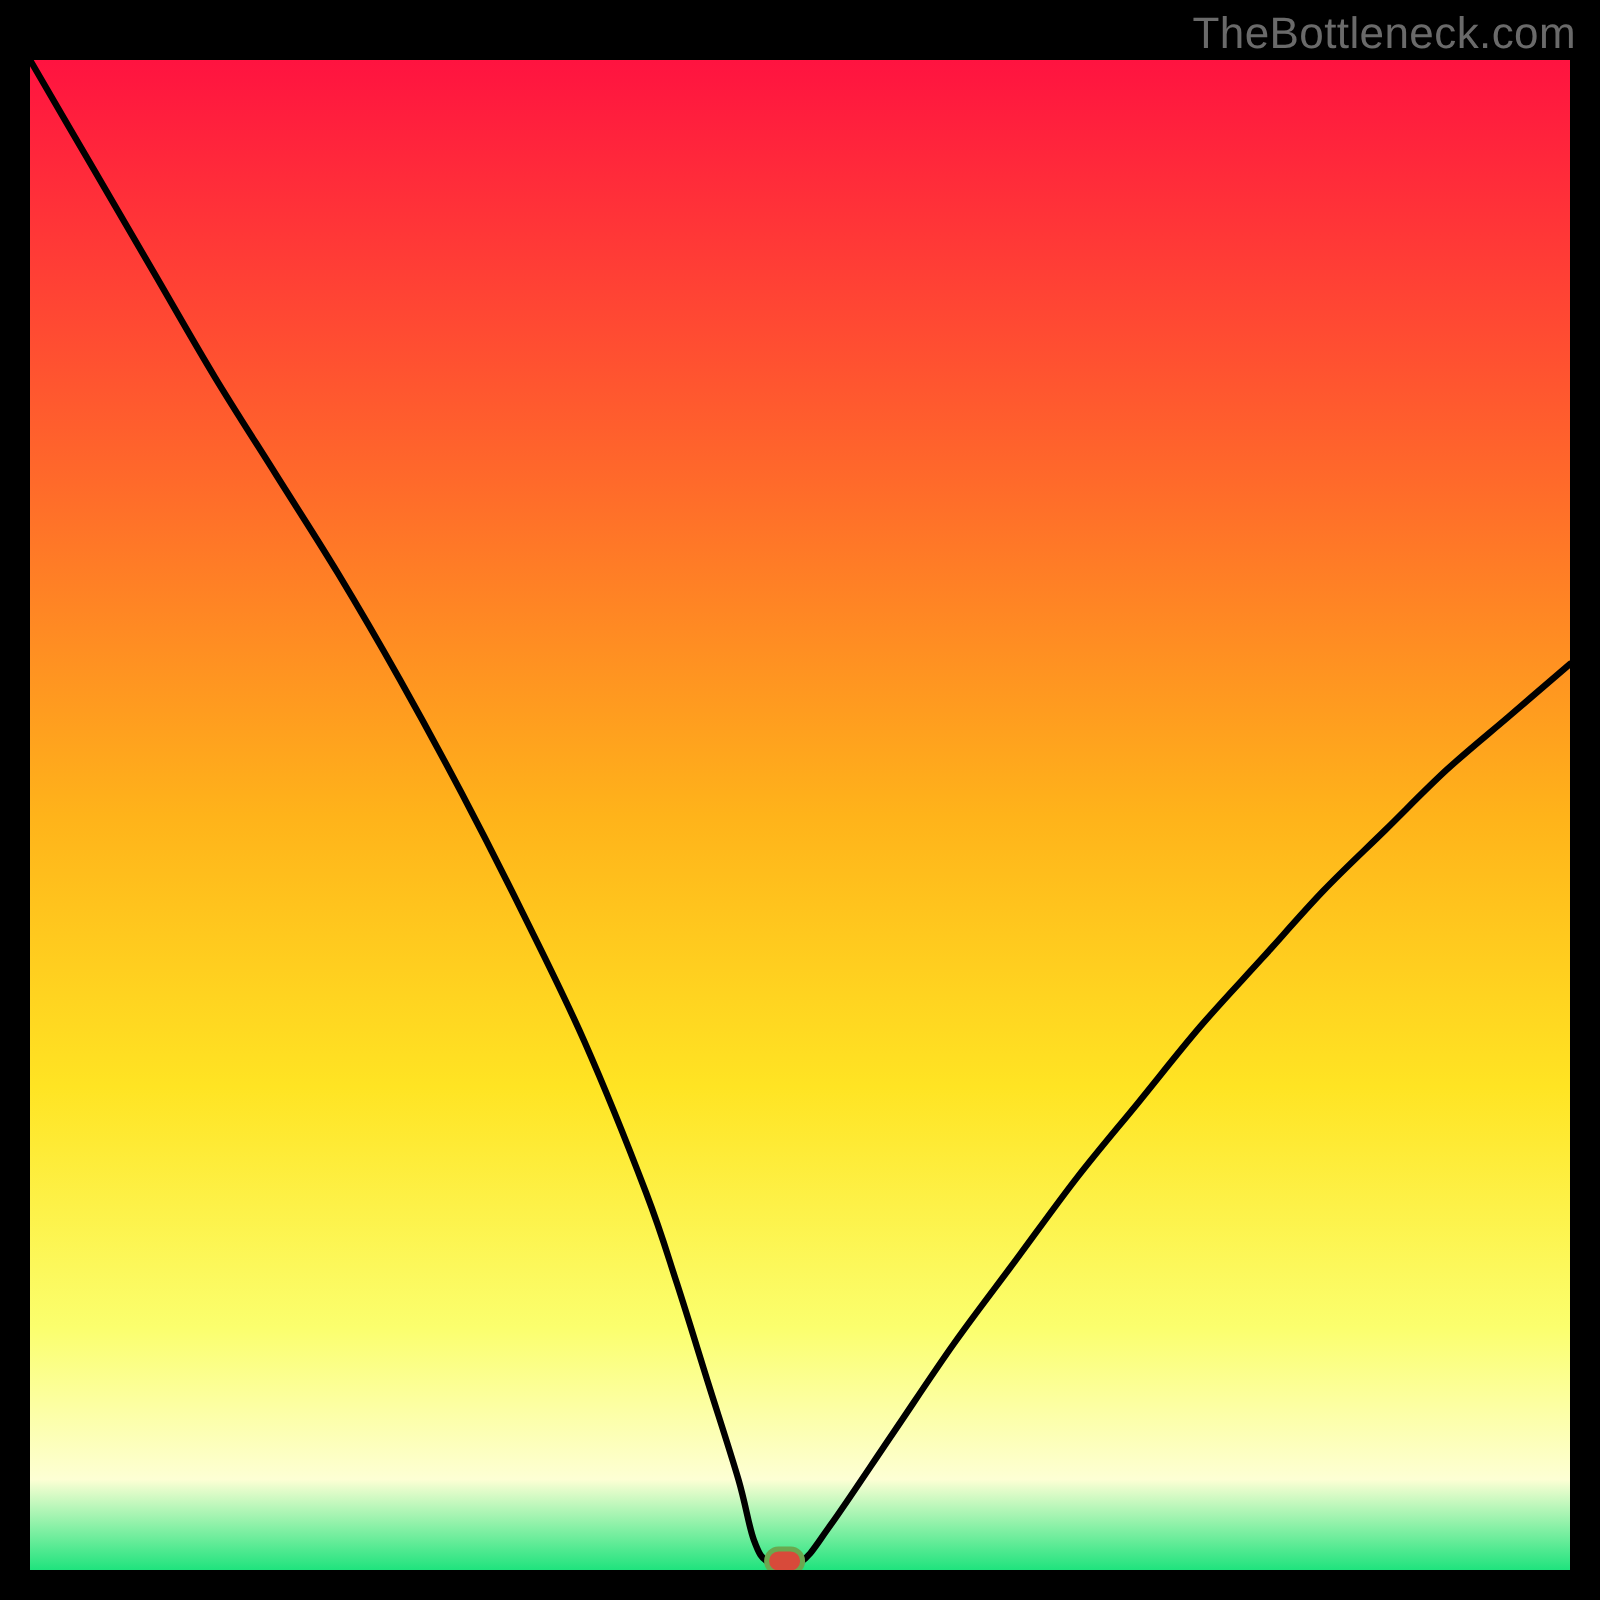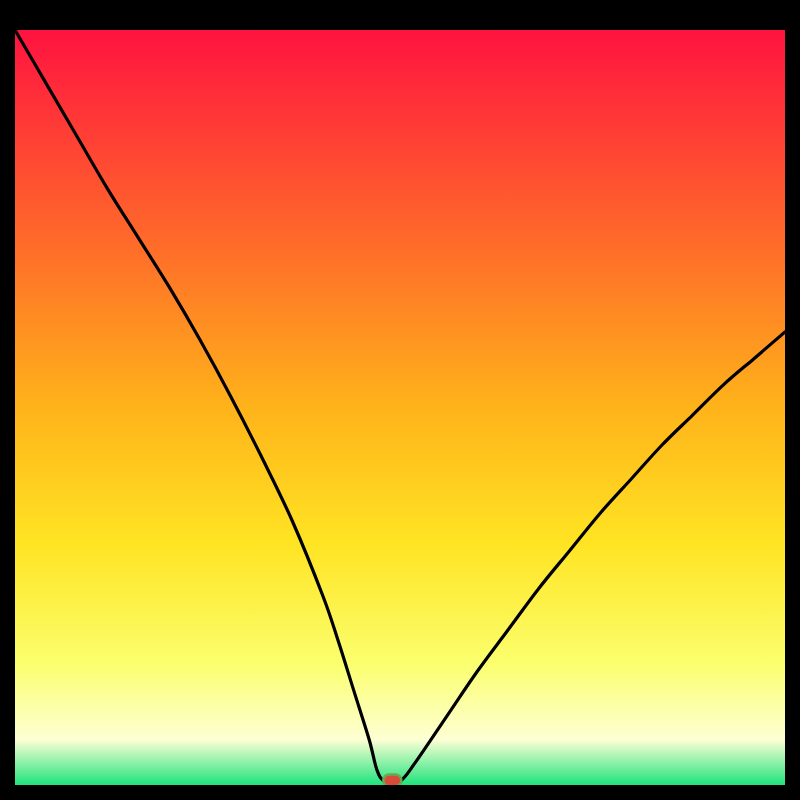--- a/index.html
+++ b/index.html
@@ -35,20 +35,21 @@
     top: 30px;
     width: 770px;
     height: 755px;
   }
   svg { display: block; }
 </style>
 </head>
 <body>
 
 <div class="frame">
+  <div class="watermark">TheBottleneck.com</div>
 
   <div class="plot-wrap">
     <svg id="chart-svg" width="770" height="755" viewBox="0 0 770 755">
       <defs>
         <linearGradient id="bg-grad" x1="0" y1="0" x2="0" y2="1">
             <stop offset="0%" stop-color="#ff1340"></stop>
             <stop offset="28.000000000000004%" stop-color="#ff6a2a"></stop>
             <stop offset="50%" stop-color="#ffb31a"></stop>
             <stop offset="68%" stop-color="#ffe423"></stop>
             <stop offset="84%" stop-color="#fbff6e"></stop>

